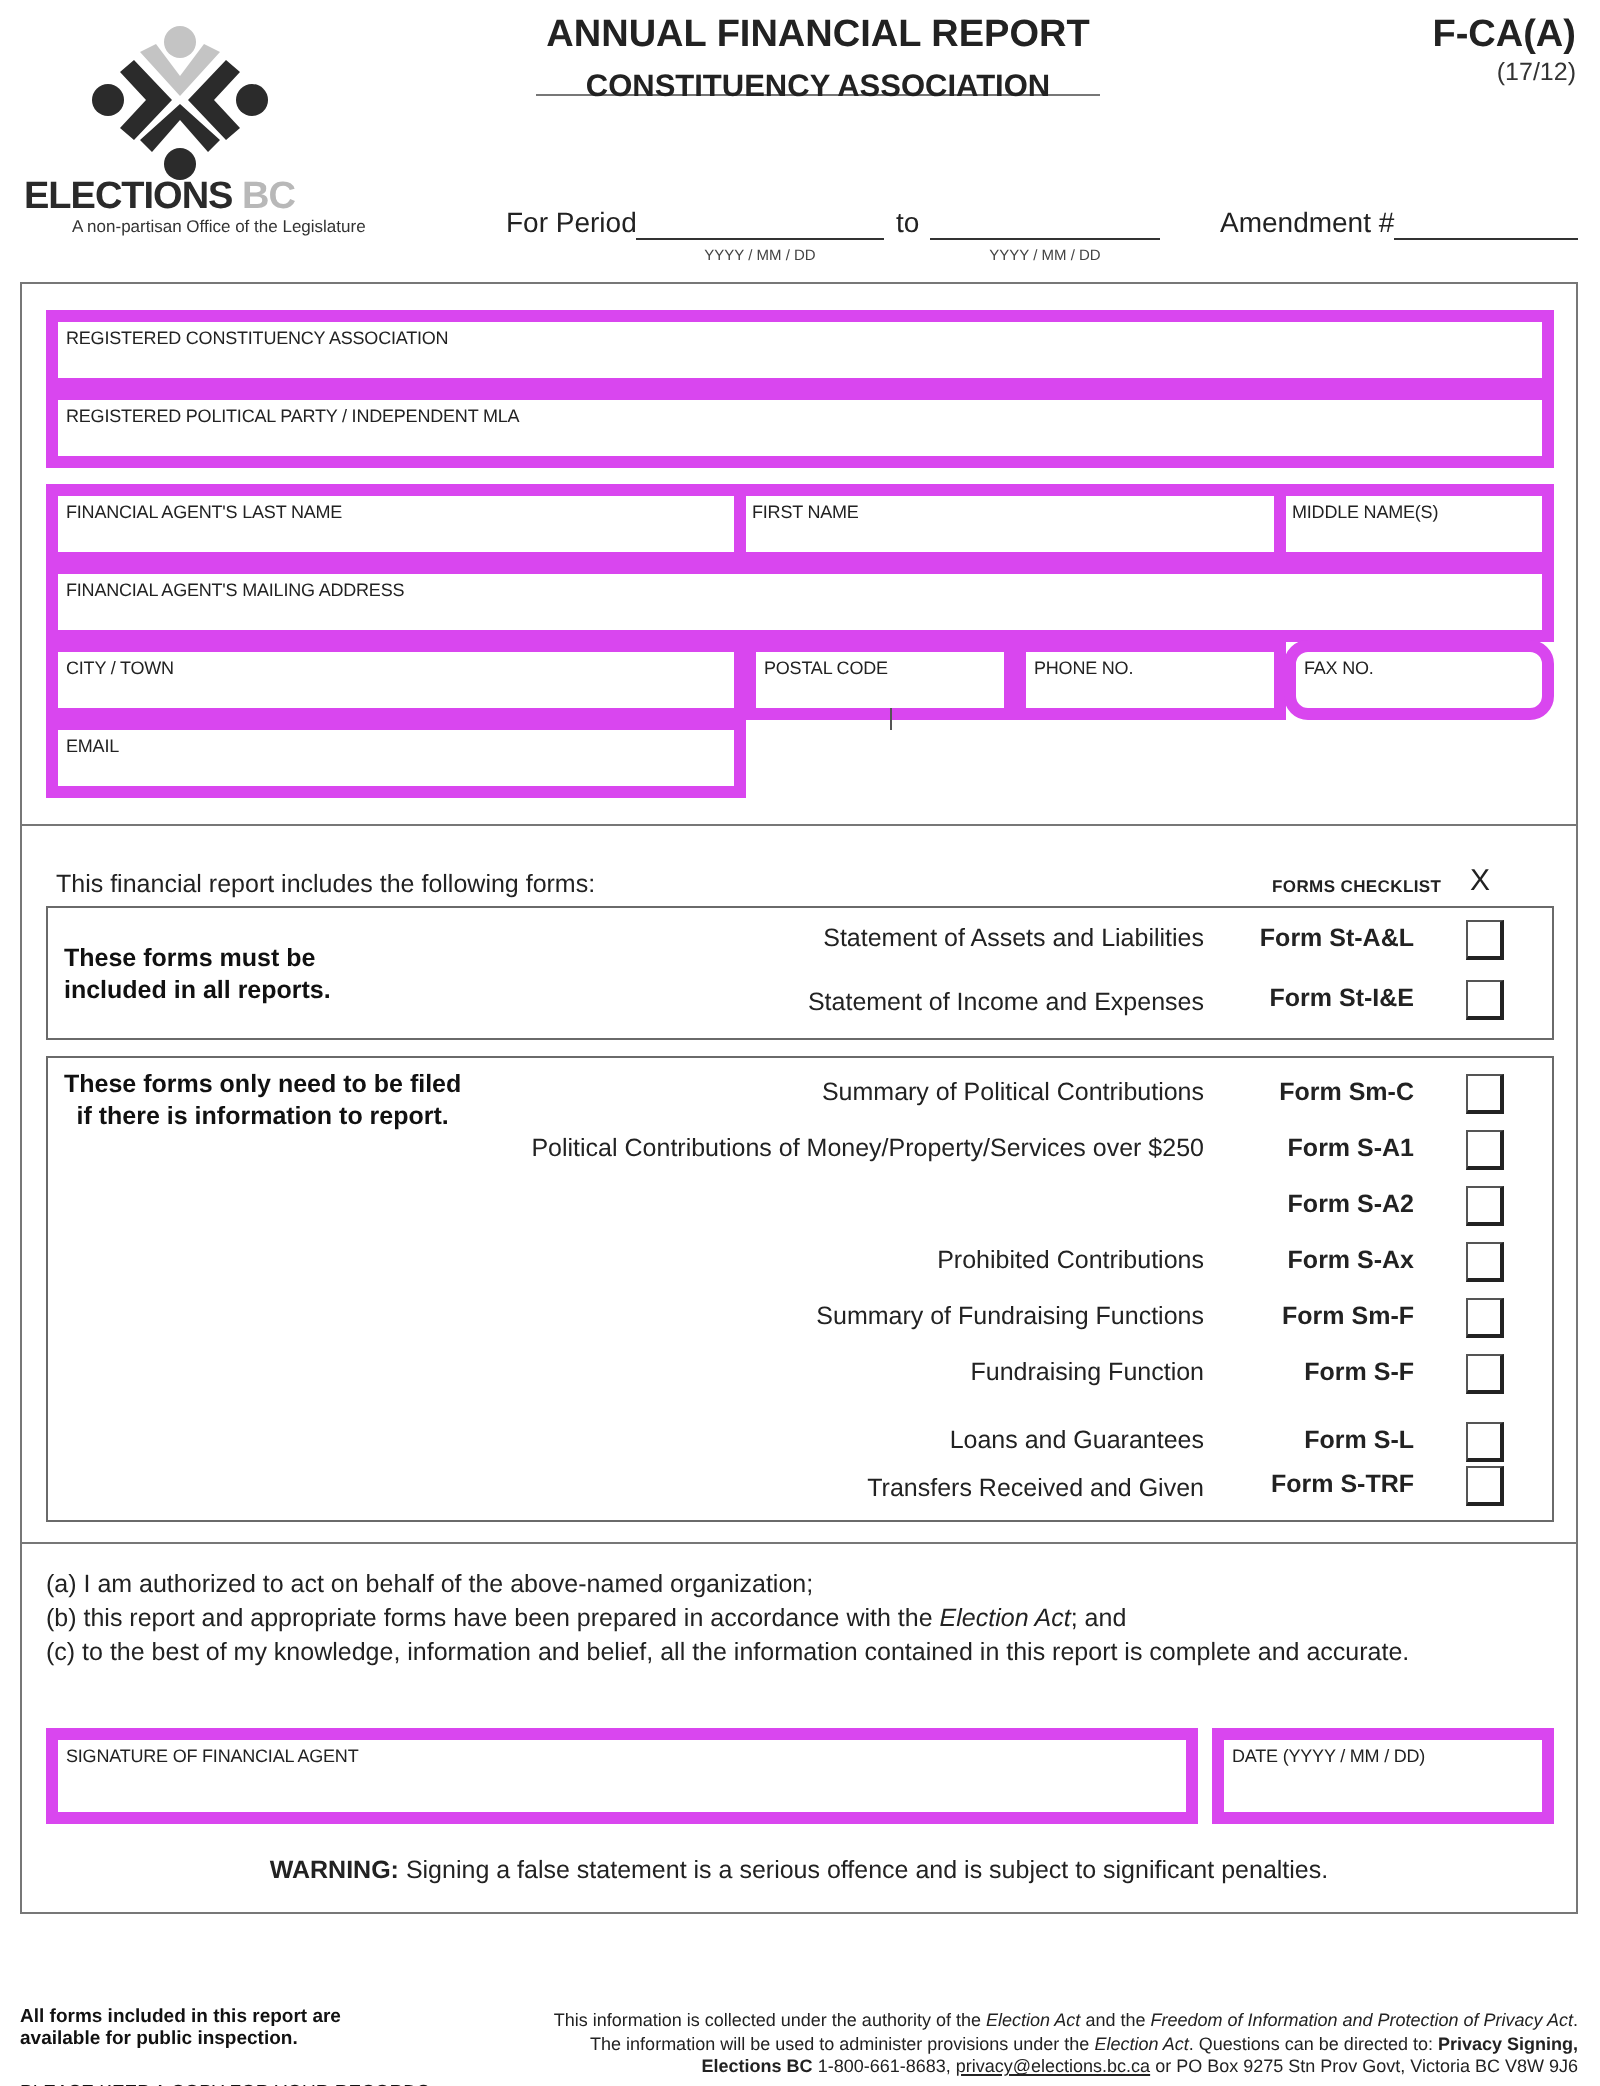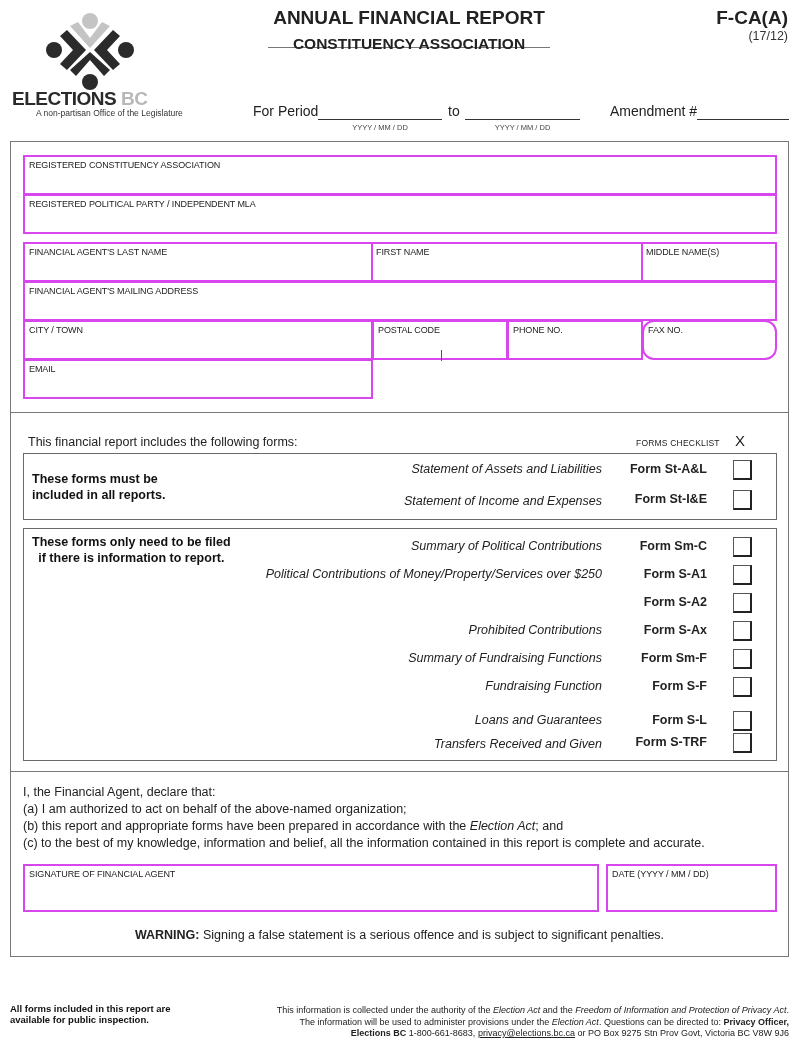--- a/index.html
+++ b/index.html
@@ -16,31 +16,31 @@
   .form-rev { right: 12px; top: 29px; font-size: 12.5px; color: #333; }
 
   .period-row { top: 103px; font-size: 14px; color: #222; white-space: nowrap; }
   .uline { position: absolute; border-bottom: 1px solid #333; height: 16px; }
   .uline-hint { position: absolute; font-size: 7.5px; color: #444; text-align: center; }
 
   
   .frame { left: 10px; top: 141px; width: 779px; height: 816px; border: 1.5px solid #777; }
   .hdiv { position: absolute; left: 10px; width: 779px; border-top: 1.5px solid #777; }
 
-  .cell { position: absolute; border: 2px solid #d946ef; }
+  .cell { position: absolute; border: 6px solid #d946ef; }
   .cell-label { position: absolute; left: 4px; top: 3px; font-size: 9px; color: #222; white-space: nowrap; letter-spacing: -0.1px; }
 
   .intro { left: 28px; top: 435px; font-size: 12.5px; color: #222; }
-  .checklist-hdr { left: 636px; top: 438px; font-size: 8.5px; font-weight: normal; color: #222; letter-spacing: 0.2px; }
+  .checklist-hdr { left: 636px; top: 438px; font-size: 8.5px; font-weight: bold; color: #222; letter-spacing: 0.2px; }
   .checklist-x { left: 735px; top: 432px; font-size: 15px; color: #222; }
 
   .group-box { position: absolute; left: 23px; width: 754px; border: 1px solid #6a6a6a; }
   .group-note { position: absolute; font-weight: bold; font-size: 12.5px; color: #111; line-height: 16px; }
   .form-row { position: absolute; left: 23px; width: 754px; height: 20px; }
-  .form-desc { position: absolute; right: 175px; top: 2px; font-size: 12.5px; color: #222; white-space: nowrap; text-align: right; font-style: italic; }
+  .form-desc { position: absolute; right: 175px; top: 2px; font-size: 12.5px; color: #222; white-space: nowrap; text-align: right; }
   .form-id { position: absolute; right: 70px; top: 2px; font-size: 12.5px; font-weight: bold; color: #222; white-space: nowrap; text-align: right; }
   .chk { position: absolute; right: 25px; top: 0px; width: 19px; height: 20px; border: 1px solid #555; border-right: 2.5px solid #222; border-bottom: 2.5px solid #222; background: #fff; cursor: pointer; }
 
   .declare { left: 23px; top: 784px; font-size: 12.5px; color: #222; line-height: 17px; }
   .declare i { font-style: italic; }
 
   .warning { left: 10px; width: 779px; top: 928px; text-align: center; font-size: 12.5px; color: #222; }
   .warning b { font-weight: bold; }
 
   
@@ -183,21 +183,20 @@
   <span class="form-id">Form S-L</span>
   <span class="chk"></span>
 </div>
 <div class="form-row" style="top:733px;">
   <span class="form-desc" style="top:4px;">Transfers Received and Given</span>
   <span class="form-id">Form S-TRF</span>
   <span class="chk"></span>
 </div>
 
 <div class="abs declare">
-  <div>I, the Financial Agent, declare that:</div>
   <div>(a) I am authorized to act on behalf of the above-named organization;</div>
   <div><span>(b) this report and appropriate forms have been prepared in accordance with the </span><i>Election Act</i><span>; and</span></div>
   <div>(c) to the best of my knowledge, information and belief, all the information contained in this report is complete and accurate.</div>
 </div>
 
 <div class="cell" style="left:23px;top:864px;width:576px;height:48px;">
   <span class="cell-label">SIGNATURE OF FINANCIAL AGENT</span>
 </div>
 <div class="cell" style="left:606px;top:864px;width:171px;height:48px;">
   <span class="cell-label">DATE (YYYY / MM / DD)</span>
@@ -206,15 +205,15 @@
 <div class="abs warning"><b>WARNING:</b><span> Signing a false statement is a serious offence and is subject to significant penalties.</span></div>
 
 <div class="abs foot-left">
   <b style="display:block;">All forms included in this report are</b>
   <b style="display:block;">available for public inspection.</b>
   <div class="keep">PLEASE KEEP A COPY FOR YOUR RECORDS</div>
 </div>
 
 <div class="abs foot-right">
   <div><span>This information is collected under the authority of the </span><i>Election Act</i><span> and the </span><i>Freedom of Information and Protection of Privacy Act</i><span>.</span></div>
-  <div><span>The information will be used to administer provisions under the </span><i>Election Act</i><span>. Questions can be directed to: </span><b>Privacy Officer,</b></div>
+  <div><span>The information will be used to administer provisions under the </span><i>Election Act</i><span>. Questions can be directed to: </span><b>Privacy Signing,</b></div>
   <div><b>Elections BC</b><span> 1-800-661-8683, </span><u>privacy@elections.bc.ca</u><span> or PO Box 9275 Stn Prov Govt, Victoria BC V8W 9J6</span></div>
 </div>
 
 </body></html>

